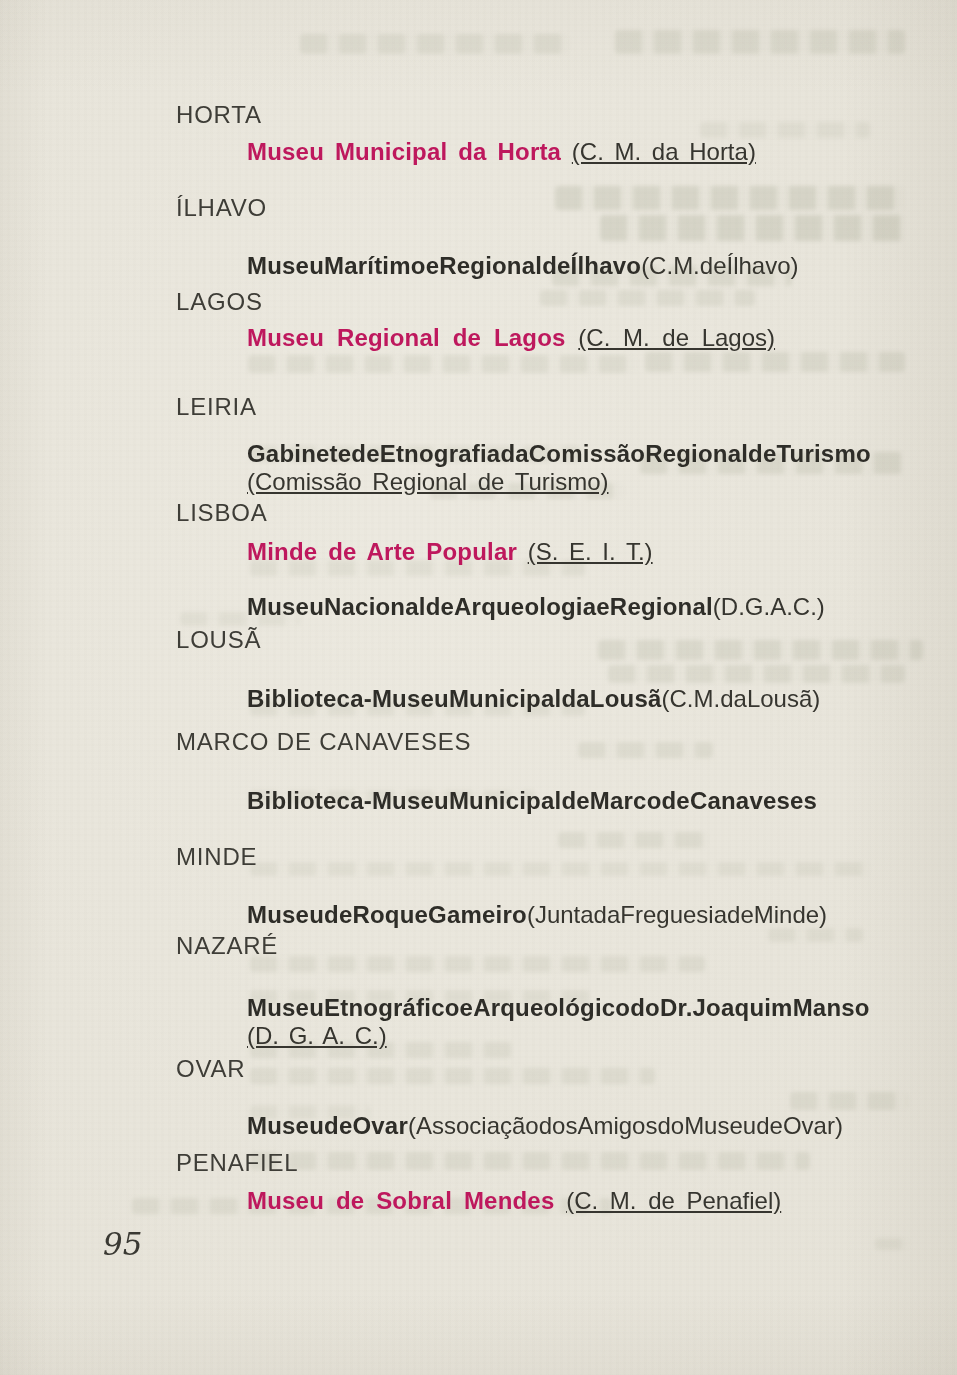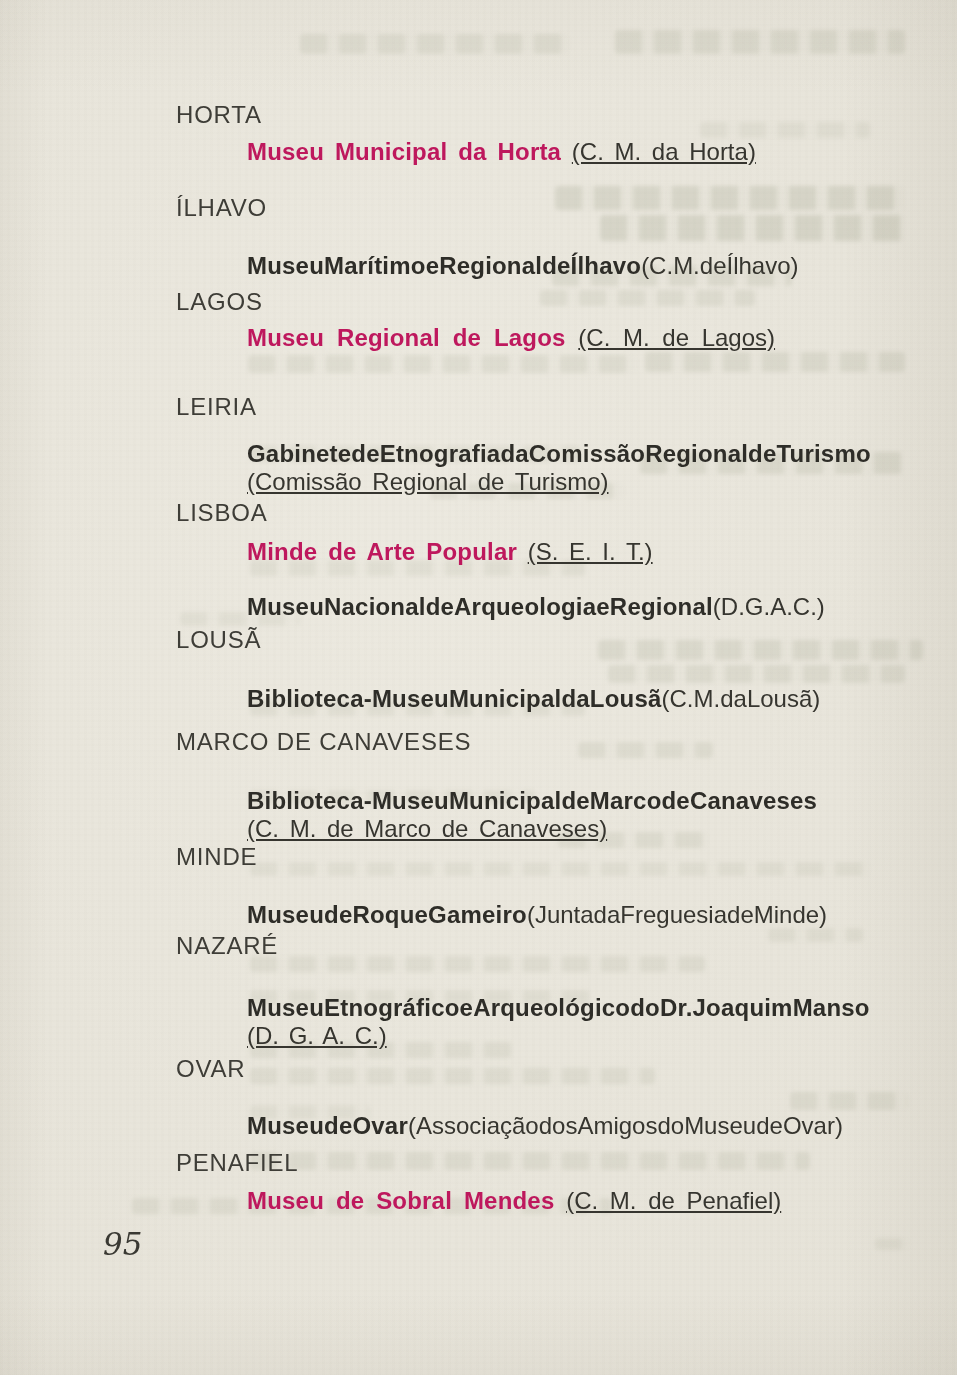--- a/index.html
+++ b/index.html
@@ -153,21 +153,20 @@
       <div class="city" style="top: 728px; text-align: center;">MARCO DE CANAVESES</div>
       <div class="entry" style="top: 767px;">
         <div class="flexline">
           <span class="w-b">Biblioteca-Museu</span>
           <span class="w-b">Municipal</span>
           <span class="w-b">de</span>
           <span class="w-b">Marco</span>
           <span class="w-b">de</span>
           <span class="w-b">Canaveses</span>
         </div>
-        <div class="detail" style="word-spacing: 4px;">(C. M. de Marco de Canaveses)</div>
       </div>
       <div class="city" style="top: 843px;">MINDE</div>
       <div class="entry" style="top: 881px;">
         <div class="flexline">
           <span class="w-b">Museu</span>
           <span class="w-b">de</span>
           <span class="w-b">Roque</span>
           <span class="w-b">Gameiro</span>
           <span class="w-r">(Junta</span>
           <span class="w-r">da</span>

